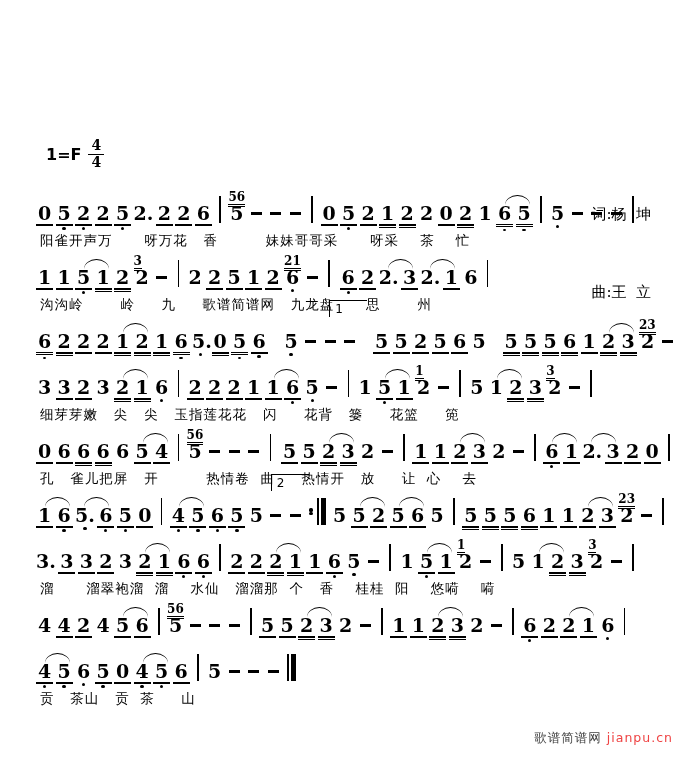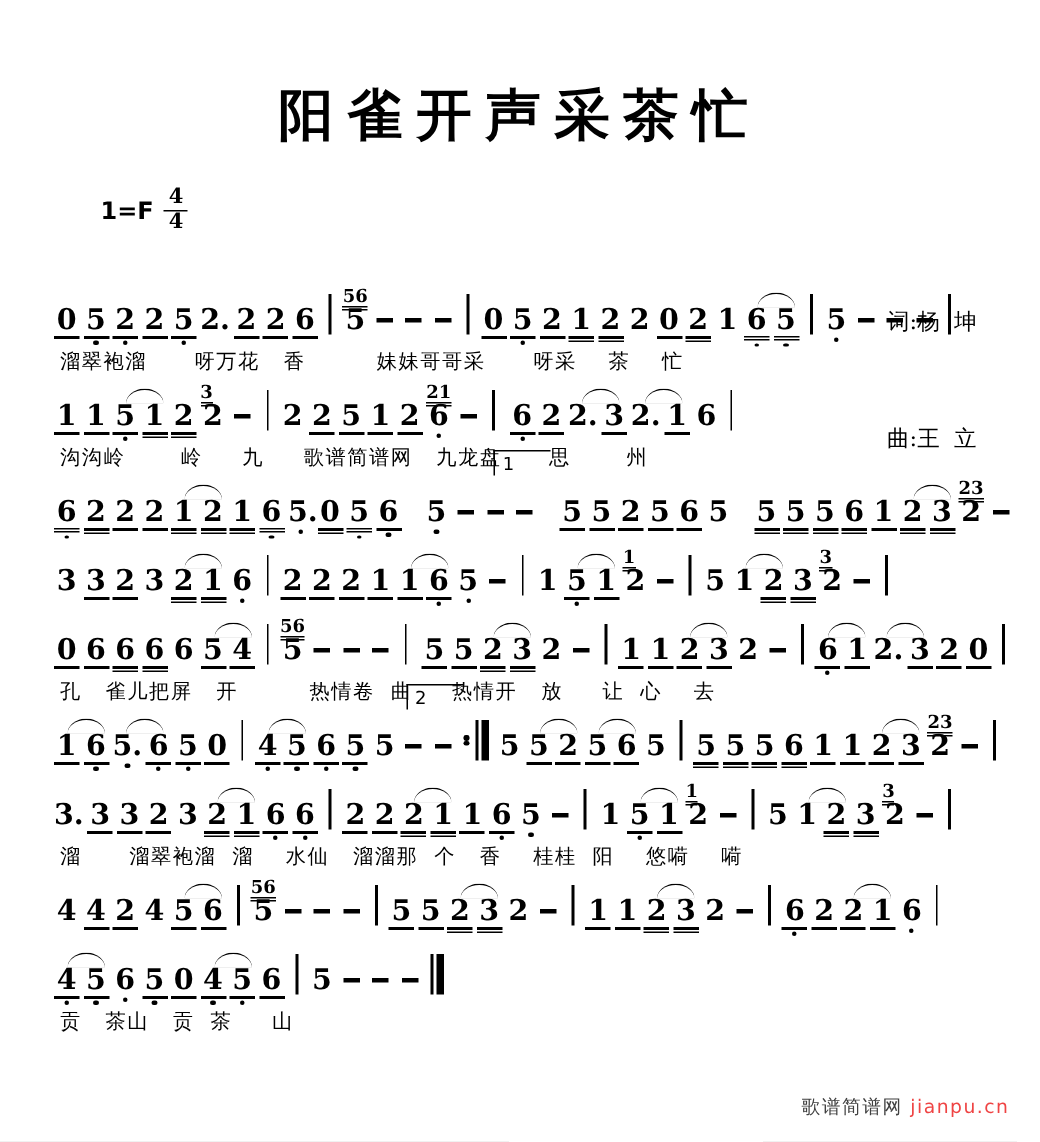--- a/index.html
+++ b/index.html
@@ -1,22 +1,22 @@
 <!DOCTYPE html>
 <html><head>
 <meta charset="utf-8">
 <title>阳雀开声采茶忙</title>
 <style>
   html,body{margin:0;padding:0;background:#e8e8e8;}
   .sheet{position:relative;width:693px;height:761px;background:#ffffff;margin:0 auto;
          font-family:"DejaVu Serif",serif;color:#000;overflow:hidden;}
   .title{position:absolute;top:52px;left:0;right:0;text-align:center;
          font-size:37px;font-weight:bold;letter-spacing:9px;}
-  .keysig{position:absolute;top:124px;left:46px;font-size:16px;font-weight:bold;
-          display:flex;align-items:center;font-family:"DejaVu Sans",sans-serif;margin-left:21px;}
+  .keysig{position:absolute;top:138px;left:46px;font-size:16px;font-weight:bold;
+          display:flex;align-items:center;font-family:"DejaVu Sans",sans-serif;}
   .meter{display:inline-flex;flex-direction:column;margin-left:7px;font-size:14px;
          line-height:1.1;text-align:center;font-family:"DejaVu Serif",serif;}
   .meter .mnum{border-bottom:1.4px solid #000;padding:0 3px 1px;}
   .meter .mden{padding:0 3px;}
   .credits{position:absolute;top:148px;right:42px;text-align:left;font-size:15px;
            line-height:1.75;white-space:pre;}
   .score{position:absolute;top:186px;left:36px;width:645px;}
   .line{margin-bottom:1px;}
   .notes-row{display:flex;align-items:flex-end;gap:2.5px;height:45px;padding-top:13px;box-sizing:border-box;}
   .note{position:relative;display:inline-flex;flex-direction:column;align-items:center;min-width:17px;}
@@ -45,21 +45,20 @@
               font-size:12px;padding:1px 0 0 5px;font-family:"DejaVu Sans",sans-serif;}
   .lyrics-row{font-size:13.5px;white-space:pre;margin:1px 0 0 4px;height:17px;letter-spacing:1px;
               font-family:"DejaVu Sans",sans-serif;}
   .watermark{position:absolute;right:20px;bottom:14px;font-size:12.5px;
              font-family:"DejaVu Sans",sans-serif;letter-spacing:1px;}
 </style>
 </head>
 <body>
 
 <div class="sheet">
-  <div class="title">阳雀开声采茶忙</div>
 
   <div class="keysig">
     <span>1=F</span>
     <span class="meter">
       <span class="mnum">4</span>
       <span class="mden">4</span>
     </span>
   </div>
 
   <div class="credits">
@@ -229,21 +228,21 @@
           <span class="note">
             <span class="num dash"></span>
             <span class="below"></span>
           </span>
           <span class="note">
             <span class="num dash"></span>
             <span class="below"></span>
           </span>
           <span class="bar"></span>
         </div>
-        <div class="lyrics-row">溜翠袍溜      呀万花   香         妹妹哥哥采      呀采    茶    忙</div>
+        <div class="lyrics-row">阳雀开声万      呀万花   香         妹妹哥哥采      呀采    茶    忙</div>
       </div>
       <div class="line">
         <div class="notes-row">
           <span class="note">
             <span class="num">1</span>
             <span class="below">
               <i class="ul"></i>
             </span>
           </span>
           <span class="note">
@@ -721,20 +720,21 @@
             <span class="grace">3</span>
             <span class="num">2</span>
             <span class="below"></span>
           </span>
           <span class="note">
             <span class="num dash"></span>
             <span class="below"></span>
           </span>
           <span class="bar"></span>
         </div>
+        <div class="lyrics-row">细芽芽嫩   尖   尖   玉指莲花花   闪     花背   篓     花篮     篼</div>
       </div>
       <div class="line">
         <div class="notes-row">
           <span class="note">
             <span class="num">0</span>
             <span class="below">
               <i class="ul"></i>
             </span>
           </span>
           <span class="note">

